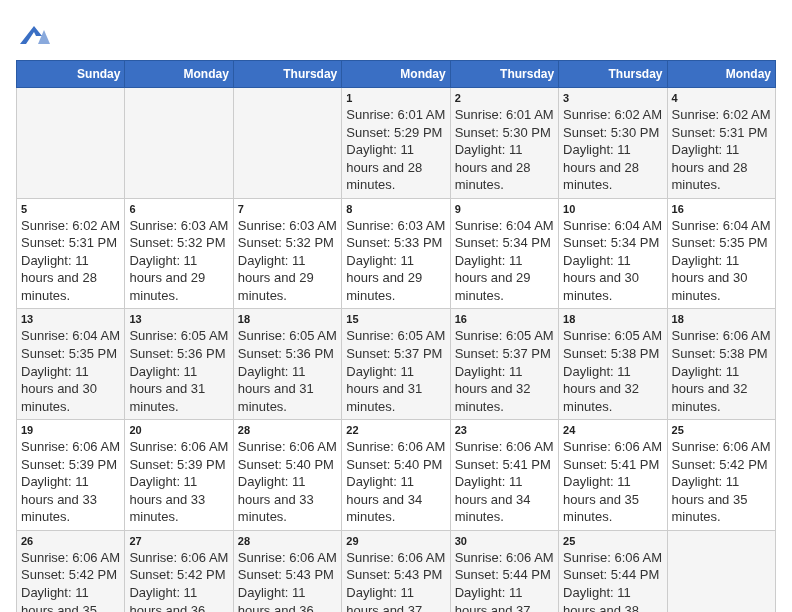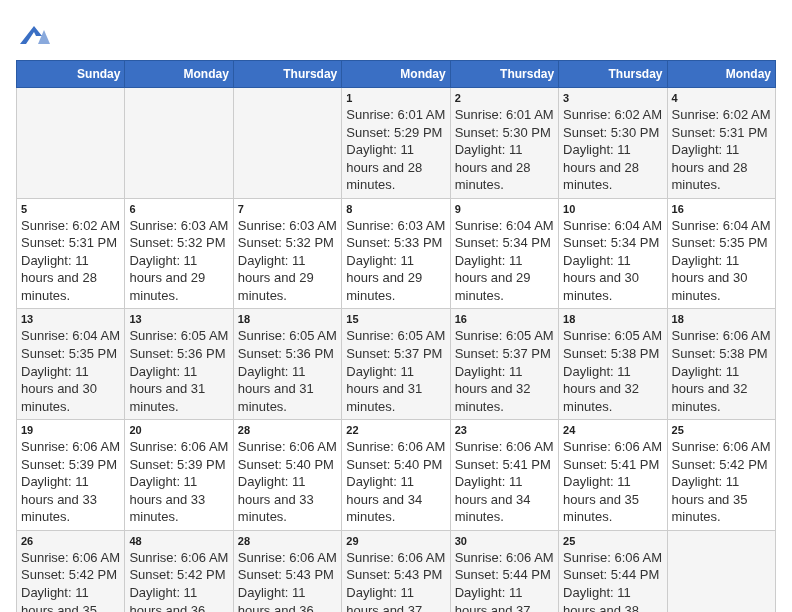--- a/index.html
+++ b/index.html
@@ -224,21 +224,21 @@
           <span class="day-num">25</span>
           <div class="day-info">Sunrise: 6:06 AM<br>Sunset: 5:42 PM<br>Daylight: 11 hours and 35 minutes.</div>
         </td>
       </tr>
       <tr>
         <td>
           <span class="day-num">26</span>
           <div class="day-info">Sunrise: 6:06 AM<br>Sunset: 5:42 PM<br>Daylight: 11 hours and 35 minutes.</div>
         </td>
         <td>
-          <span class="day-num">48</span>
+          <span class="day-num">27</span>
           <div class="day-info">Sunrise: 6:06 AM<br>Sunset: 5:42 PM<br>Daylight: 11 hours and 36 minutes.</div>
         </td>
         <td>
           <span class="day-num">28</span>
           <div class="day-info">Sunrise: 6:06 AM<br>Sunset: 5:43 PM<br>Daylight: 11 hours and 36 minutes.</div>
         </td>
         <td>
           <span class="day-num">29</span>
           <div class="day-info">Sunrise: 6:06 AM<br>Sunset: 5:43 PM<br>Daylight: 11 hours and 37 minutes.</div>
         </td>

